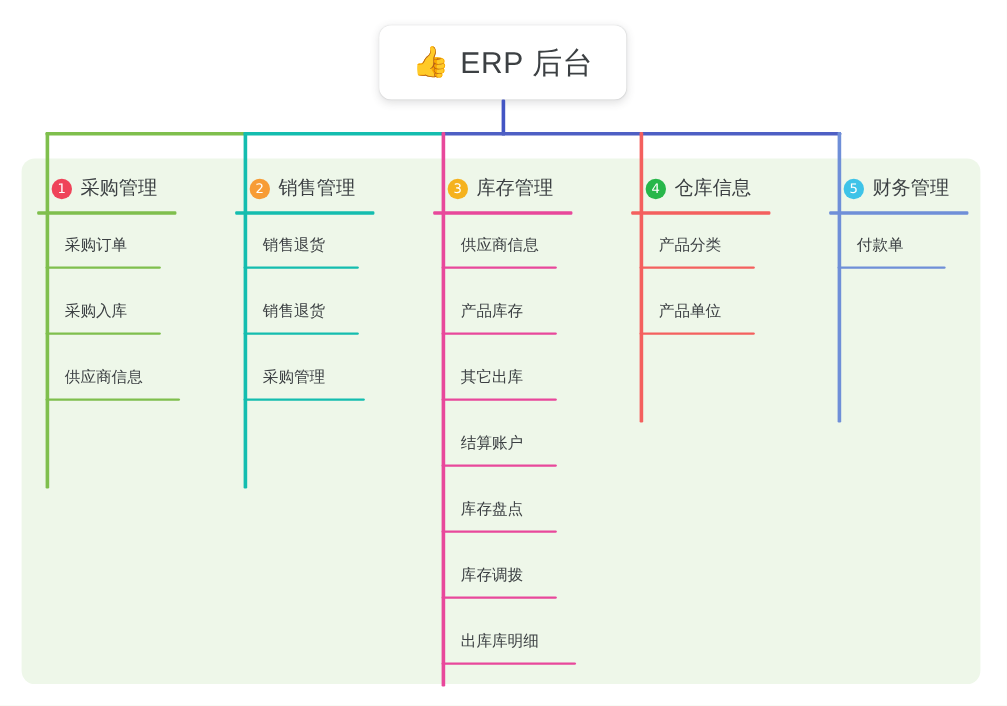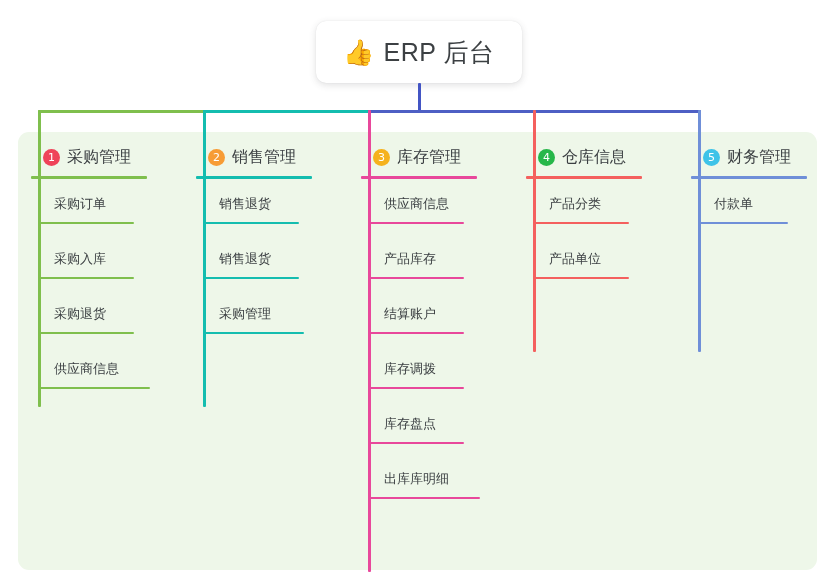--- a/index.html
+++ b/index.html
@@ -108,24 +108,20 @@
         <div class="leaves">
           <div class="leaf">
             <span class="leaf-label">采购订单</span>
             <div class="leaf-rule" style="width: 96px; background: rgb(127, 191, 77);"></div>
           </div>
           <div class="leaf">
             <span class="leaf-label">采购入库</span>
             <div class="leaf-rule" style="width: 96px; background: rgb(127, 191, 77);"></div>
           </div>
           <div class="leaf">
-            <span class="leaf-label">采购退货</span>
-            <div class="leaf-rule" style="width: 96px; background: rgb(127, 191, 77);"></div>
-          </div>
-          <div class="leaf">
             <span class="leaf-label">供应商信息</span>
             <div class="leaf-rule" style="width: 112px; background: rgb(127, 191, 77);"></div>
           </div>
         </div>
       </div>
       <div class="col" style="left: 196px;">
         <div class="col-head">
           <span class="badge" style="background: rgb(247, 156, 53);">2</span>
           <span class="head-label">销售管理</span>
         </div>
@@ -156,29 +152,33 @@
         <div class="leaves">
           <div class="leaf">
             <span class="leaf-label">供应商信息</span>
             <div class="leaf-rule" style="width: 96px; background: rgb(232, 72, 155);"></div>
           </div>
           <div class="leaf">
             <span class="leaf-label">产品库存</span>
             <div class="leaf-rule" style="width: 96px; background: rgb(232, 72, 155);"></div>
           </div>
           <div class="leaf">
+            <span class="leaf-label">其它出库</span>
+            <div class="leaf-rule" style="width: 96px; background: rgb(232, 72, 155);"></div>
+          </div>
+          <div class="leaf">
             <span class="leaf-label">结算账户</span>
             <div class="leaf-rule" style="width: 96px; background: rgb(232, 72, 155);"></div>
           </div>
           <div class="leaf">
+            <span class="leaf-label">库存盘点</span>
+            <div class="leaf-rule" style="width: 96px; background: rgb(232, 72, 155);"></div>
+          </div>
+          <div class="leaf">
             <span class="leaf-label">库存调拨</span>
-            <div class="leaf-rule" style="width: 96px; background: rgb(232, 72, 155);"></div>
-          </div>
-          <div class="leaf">
-            <span class="leaf-label">库存盘点</span>
             <div class="leaf-rule" style="width: 96px; background: rgb(232, 72, 155);"></div>
           </div>
           <div class="leaf">
             <span class="leaf-label">出库库明细</span>
             <div class="leaf-rule" style="width: 112px; background: rgb(232, 72, 155);"></div>
           </div>
         </div>
       </div>
       <div class="col" style="left: 526px;">
         <div class="col-head">

